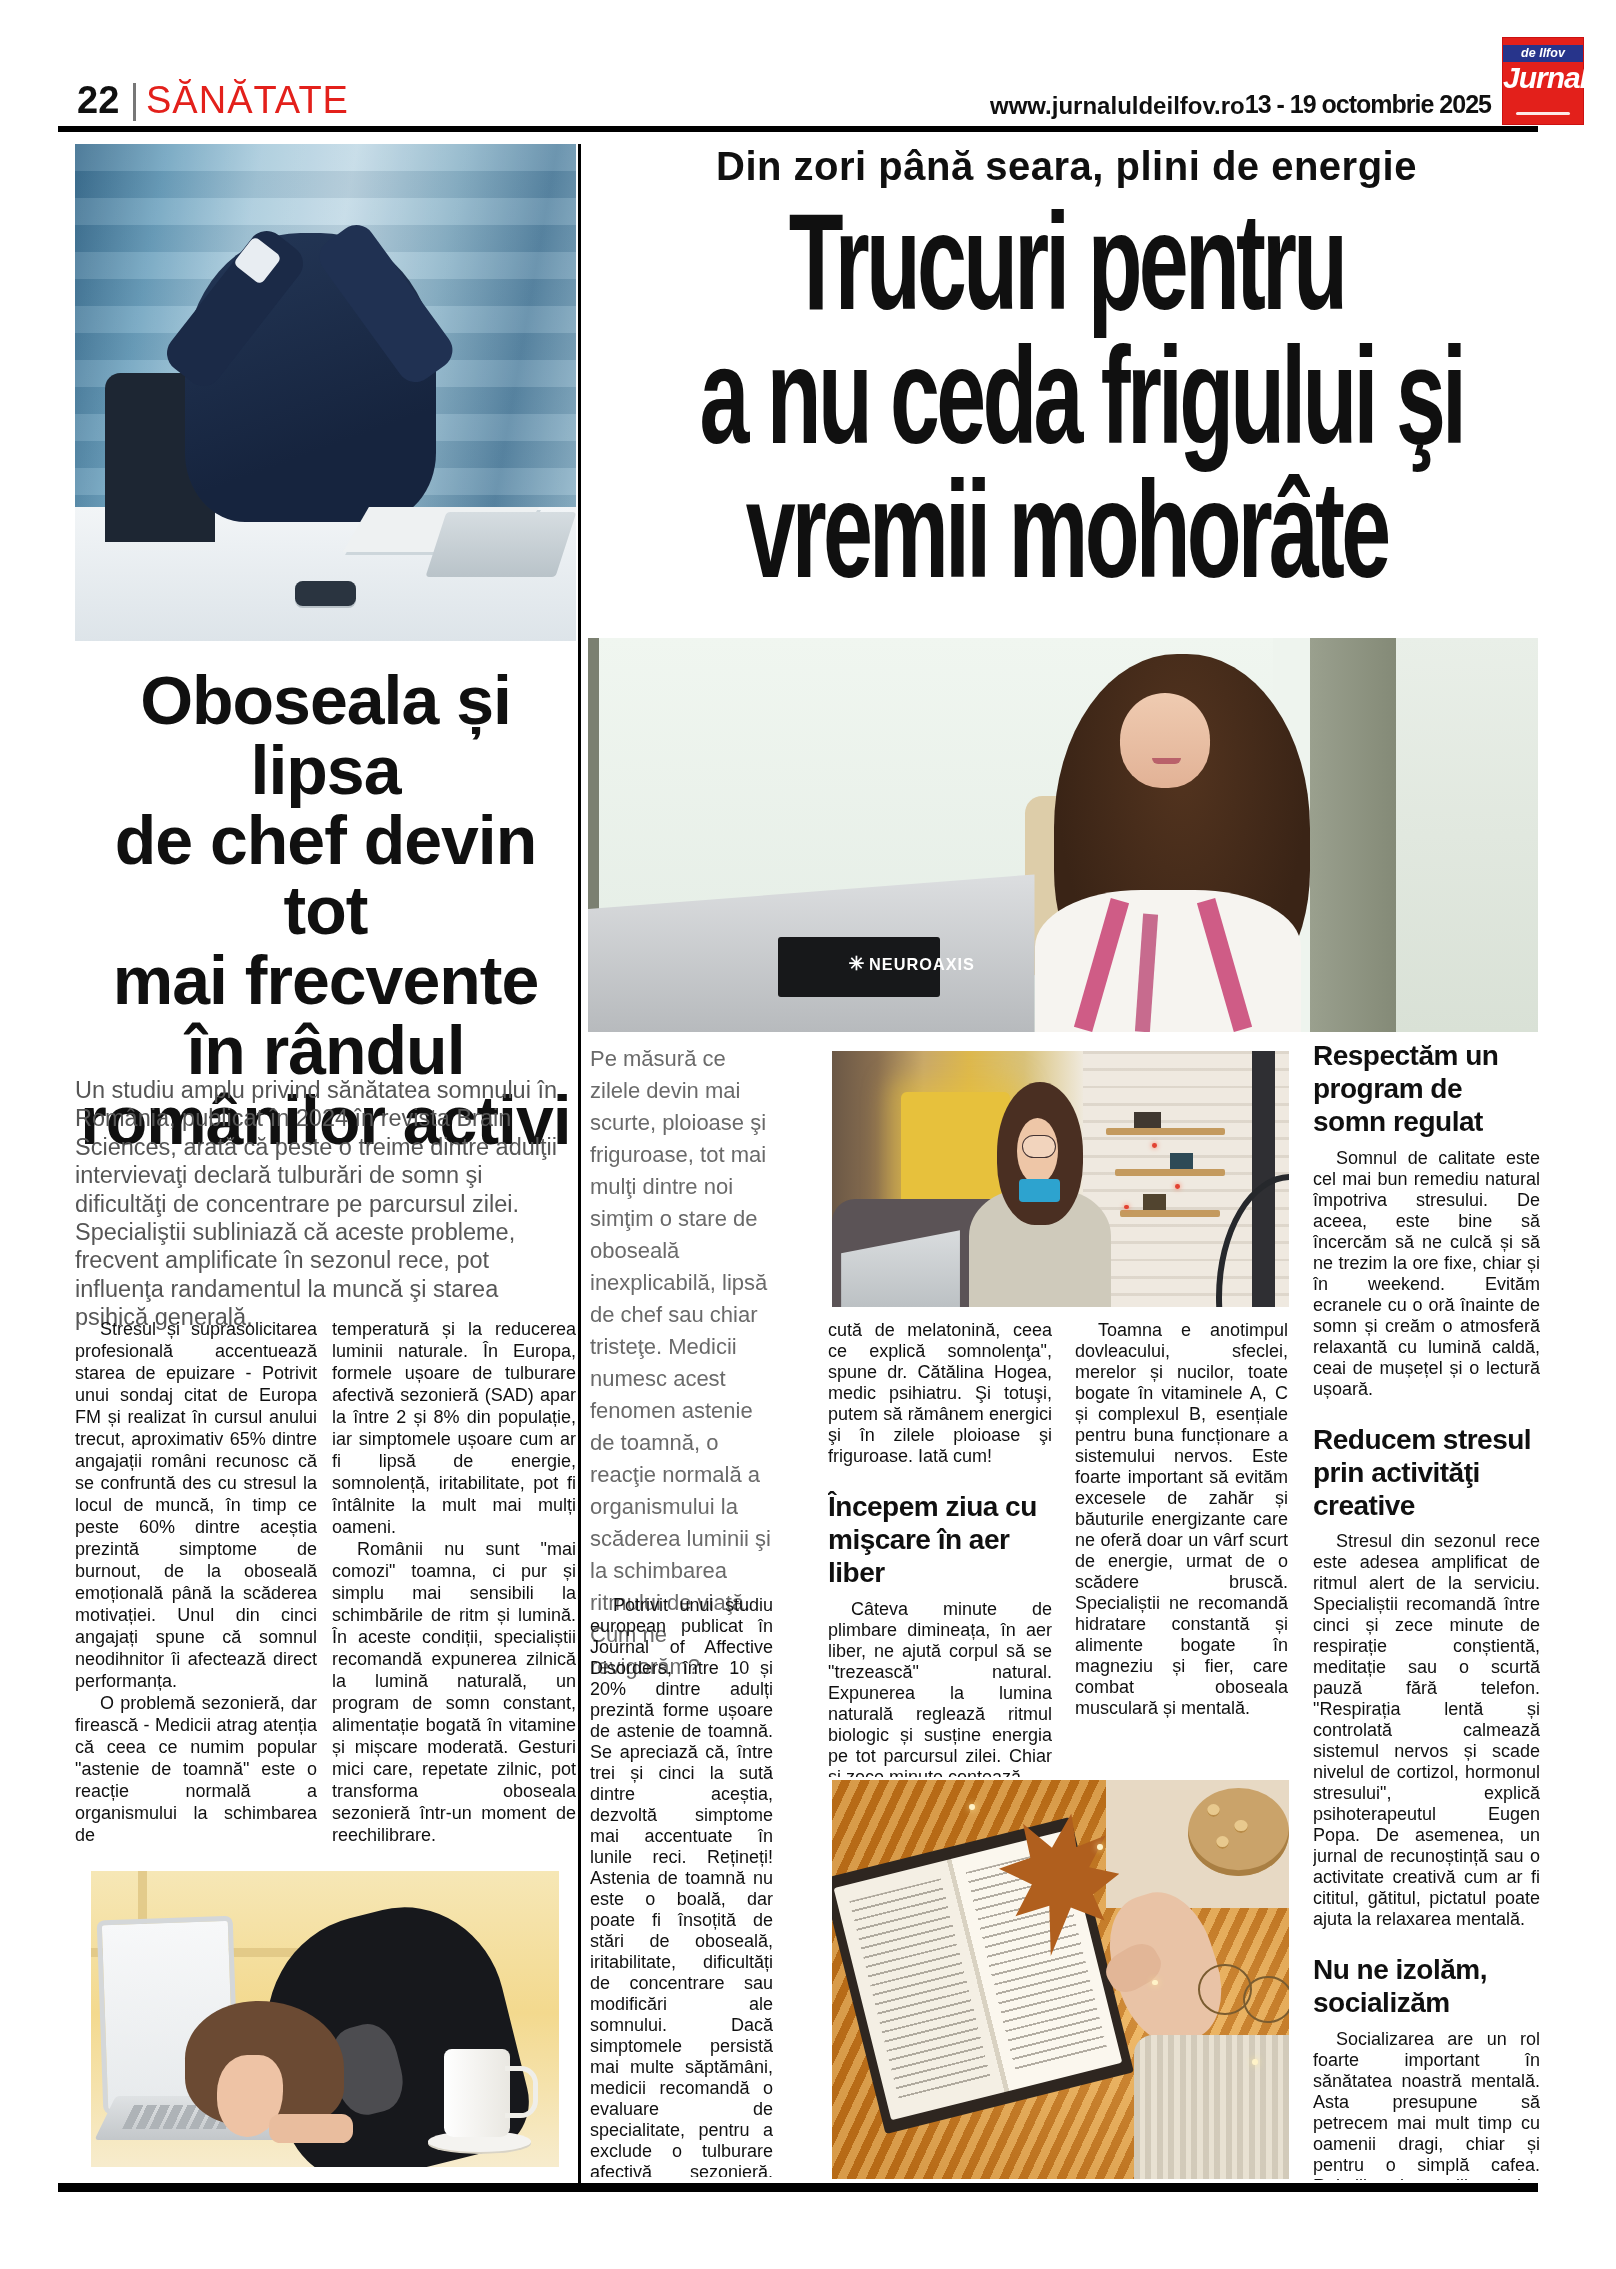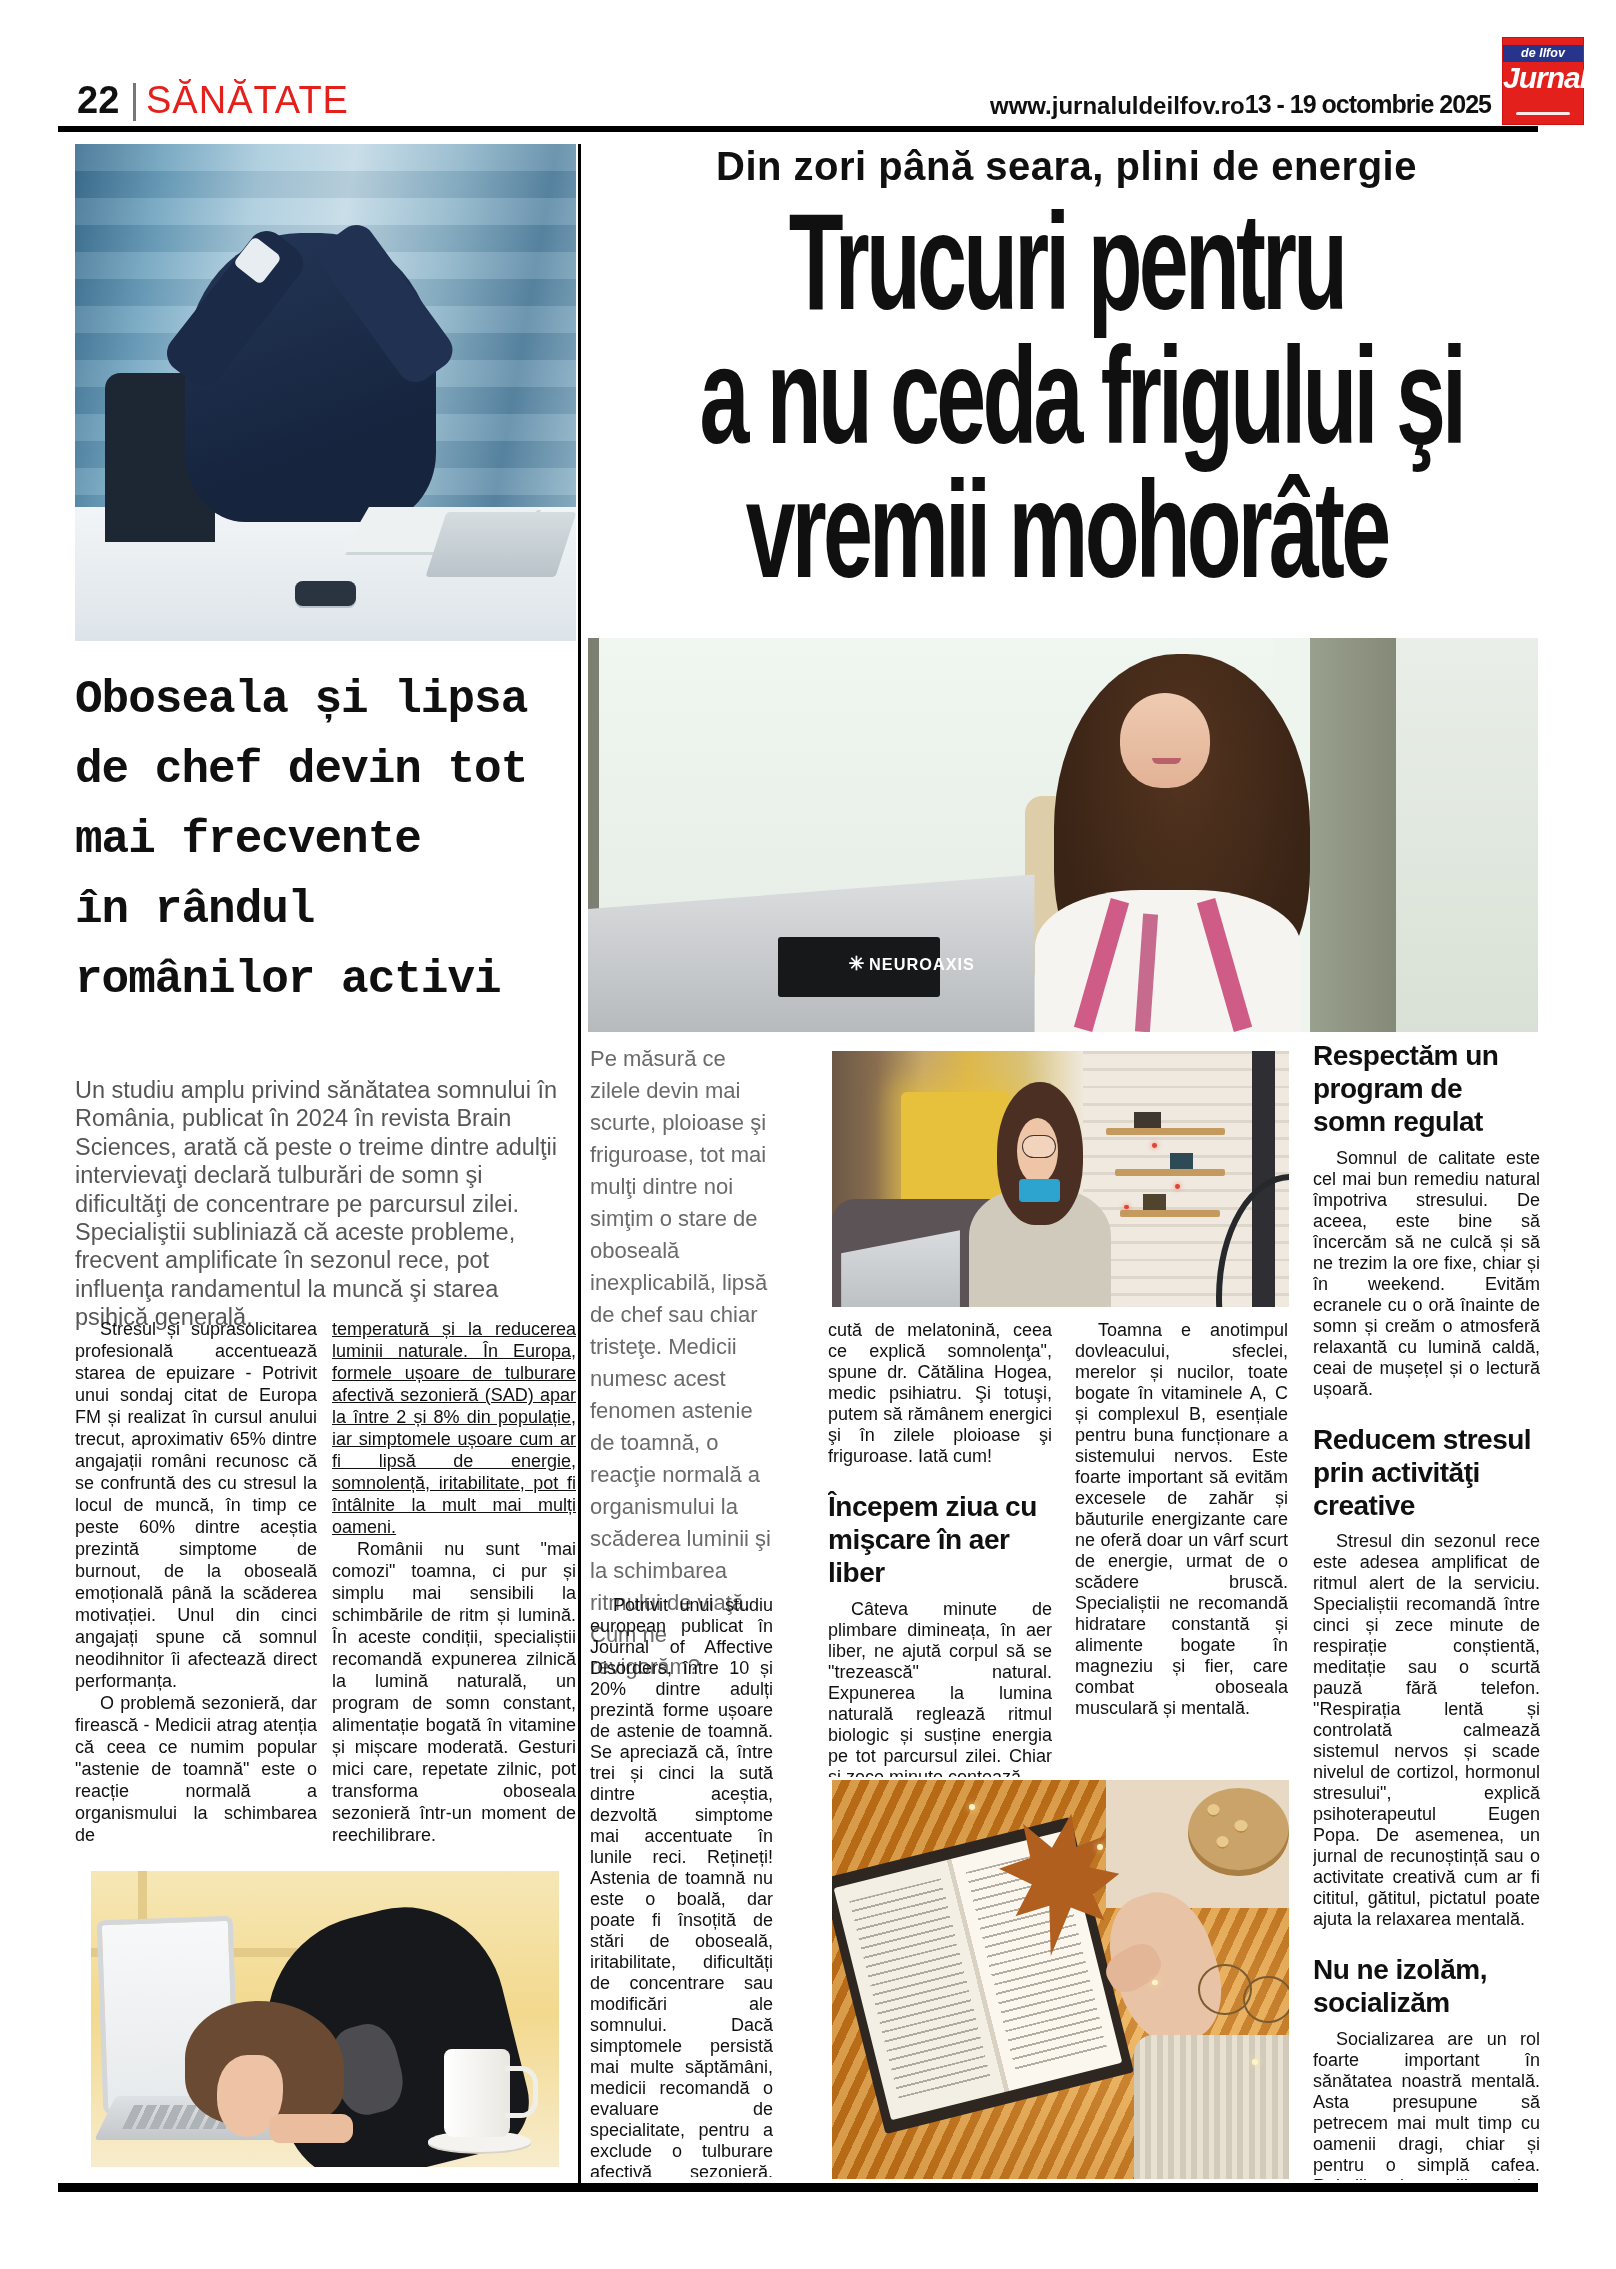--- a/index.html
+++ b/index.html
@@ -29,28 +29,28 @@
     font-weight:bold;font-style:italic;font-size:12.5px;text-align:center;line-height:17.3px;}
   .logo-name{position:absolute;top:23px;left:0;right:0;text-align:center;color:#fff;font-weight:bold;
     font-style:italic;font-size:30px;letter-spacing:-1px;}
   .logo-bar{position:absolute;bottom:8.6px;left:13.4px;right:13.4px;height:3.8px;background:rgba(255,255,255,.9);border-radius:1.9px;}
 
   
   .v-rule{left:578px;top:144px;width:2.9px;height:2042px;background:#000;}
   .bottom-rule{left:58px;top:2183px;width:1480px;height:8.6px;background:#000;}
 
   
-  .la-headline{left:75px;top:665px;width:501px;
-    font-family:Liberation Mono, monospace;font-weight:bold;font-size:46px;line-height:70px;letter-spacing:-1px;}
+  .la-headline{left:75px;top:665px;width:501px;text-align:center;
+    font-family:Liberation Sans, sans-serif;font-weight:bold;font-size:68px;line-height:70px;letter-spacing:-1px;}
   .la-intro{left:75px;top:1032px;width:501px;font-size:23.5px;line-height:28.4px;color:var(--gray);margin-top:44px;}
   .la-col{top:1318px;height:553px;overflow:hidden;}
   .la-col1{left:75px;width:242px;}
   .la-col2{left:332px;width:244px;}
   .body-text p{margin:0;text-indent:25px;text-align:justify;font-size:18px;line-height:22px;}
-  .body-text p.noindent{text-indent:0;text-decoration:underline;}
+  .body-text p.noindent{text-indent:0;}
 
   
   .kicker{left:596px;top:144px;width:941px;text-align:center;font-size:40px;font-weight:bold;letter-spacing:0.5px;}
   .m-headline{left:596px;top:194px;width:941px;}
   .m-headline .hl{height:134px;line-height:134px;text-align:center;font-size:115px;font-weight:bold;
     letter-spacing:-4.8px;transform:scale(.78,1.2);transform-origin:50% 50%;white-space:nowrap;}
   .m-lead{left:590px;top:1043px;width:183px;font-size:22px;line-height:32px;color:var(--lightgray);}
   .m-col{font-size:17.3px;}
   .m-col p{margin:0;text-indent:23px;text-align:justify;font-size:18px;line-height:21px;}
   .m-col p.noindent{text-indent:0;}

